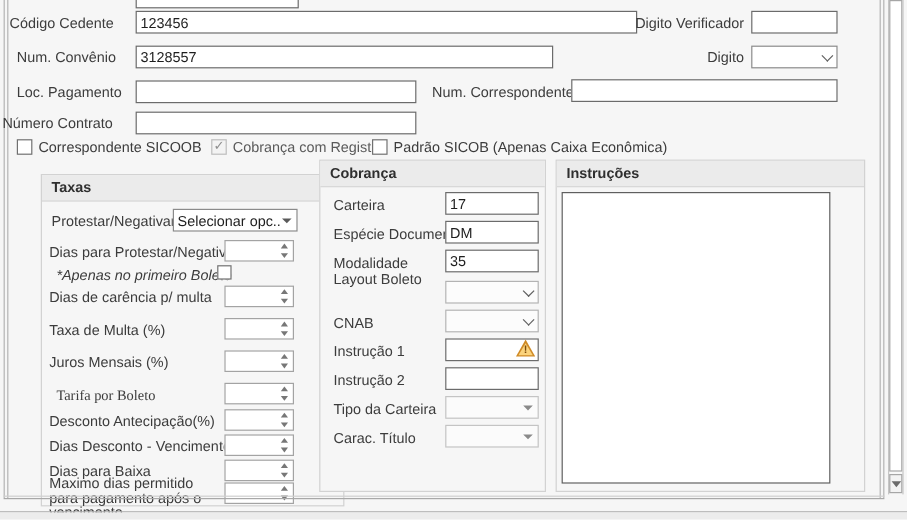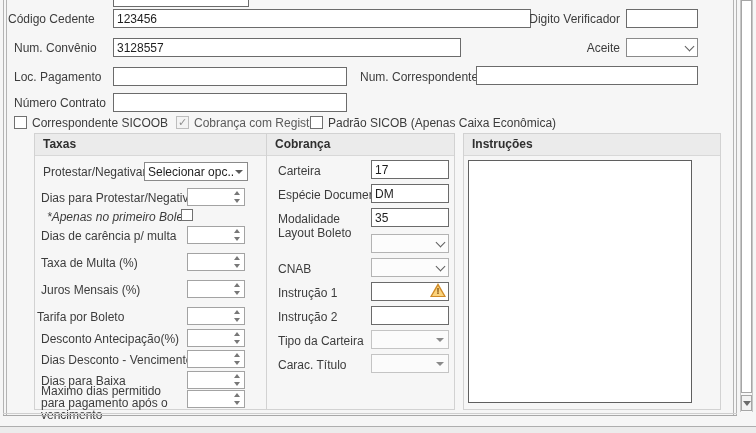--- a/index.html
+++ b/index.html
@@ -71,46 +71,46 @@
 
   <input class="tb" style="left: 113px; top: -12px; width: 136px;">
 
   <div class="lbl" style="left:8px;top:12px;">Código Cedente</div>
   <input class="tb" style="left: 113px; top: 9px; width: 418px;" value="123456">
   <div class="lbl" style="left:490px;top:12px;width:130px;text-align:right;">Digito Verificador</div>
   <input class="tb" style="left: 626px; top: 9px; width: 72px;" value="">
 
   <div class="lbl" style="left:14px;top:41px;">Num. Convênio</div>
   <input class="tb" style="left: 113px; top: 38px; width: 348px;" value="3128557">
-  <div class="lbl" style="left:560px;top:41px;width:60px;text-align:right;">Aceite</div>
+  <div class="lbl" style="left:560px;top:41px;width:60px;text-align:right;">Digito</div>
   <div class="combo" style="left:626px;top:38px;width:72px;">
     <span class="combo-text"></span>
     <span class="chev"></span>
   </div>
 
   <div class="lbl" style="left:14px;top:70px;">Loc. Pagamento</div>
   <input class="tb" style="left: 113px; top: 67px; width: 234px;" value="">
   <div class="lbl" style="left:360px;top:70px;">Num. Correspondente</div>
   <input class="tb" style="left: 476px; top: 66px; width: 222px;" value="">
 
-  <div class="lbl" style="left:14px;top:96px;">Número Contrato</div>
+  <div class="lbl" style="left:2px;top:96px;">Número Contrato</div>
   <input class="tb" style="left: 113px; top: 93px; width: 234px;" value="">
 
   <span class="cbx" style="left:14px;top:116px;"></span>
   <div class="lbl" style="left:32px;top:116px;">Correspondente SICOOB</div>
 
   <span class="cbx disabled" style="left:176px;top:116px;">
       <span class="check">✓</span>
     </span>
   <div class="lbl" style="left:194px;top:116px;color:#5a5a5a;">Cobrança com Registro</div>
 
   <span class="cbx" style="left:310px;top:116px;"></span>
   <div class="lbl" style="left:328px;top:116px;">Padrão SICOB (Apenas Caixa Econômica)</div>
 
-  <div class="group" style="left:34px;width:253px;">
+  <div class="group" style="left:34px;width:253px;margin-top:12px;">
     <div class="group-header">Taxas</div>
 
     <div class="lbl" style="left:8px;top:31px;">Protestar/Negativar?</div>
     <div class="combo" style="left:109px;top:28px;width:104px;">
       <span class="combo-text" style="max-width:86px;">Selecionar opc...</span>
       <span class="arrow-down"></span>
     </div>
 
     <div class="lbl" style="left:6px;top:57px;">Dias para Protestar/Negativar</div>
     <div class="spinner" style="left:152px;top:54px;">
@@ -140,21 +140,21 @@
     </div>
 
     <div class="lbl" style="left:6px;top:149px;">Juros Mensais (%)</div>
     <div class="spinner" style="left:152px;top:146px;">
       <span class="spin-btns">
           <span class="tri-up"></span>
           <span class="tri-down"></span>
         </span>
     </div>
 
-    <div class="lbl" style="left:2px;top:176px;">Tarifa por Boleto</div>
+    <div class="lbl" style="left:12px;top:176px;font-family:Liberation Serif, serif;">Tarifa por Boleto</div>
     <div class="spinner" style="left:152px;top:173px;">
       <span class="spin-btns">
           <span class="tri-up"></span>
           <span class="tri-down"></span>
         </span>
     </div>
 
     <div class="lbl" style="left:6px;top:198px;">Desconto Antecipação(%)</div>
     <div class="spinner" style="left:152px;top:195px;">
       <span class="spin-btns">

